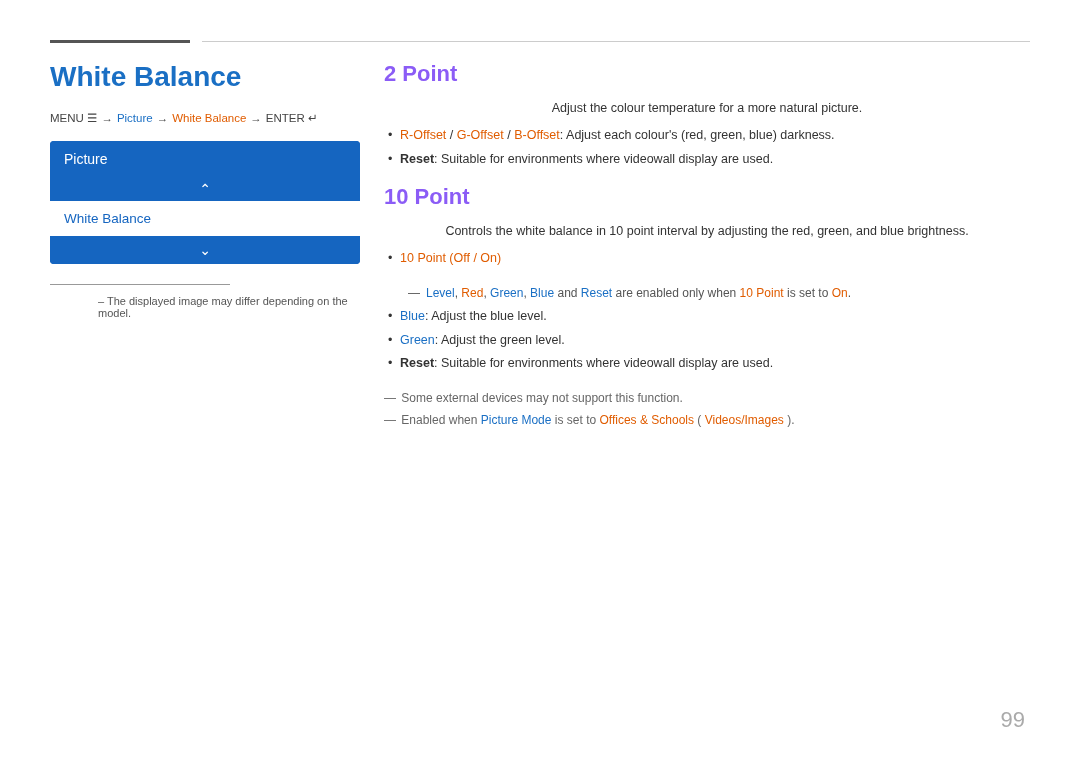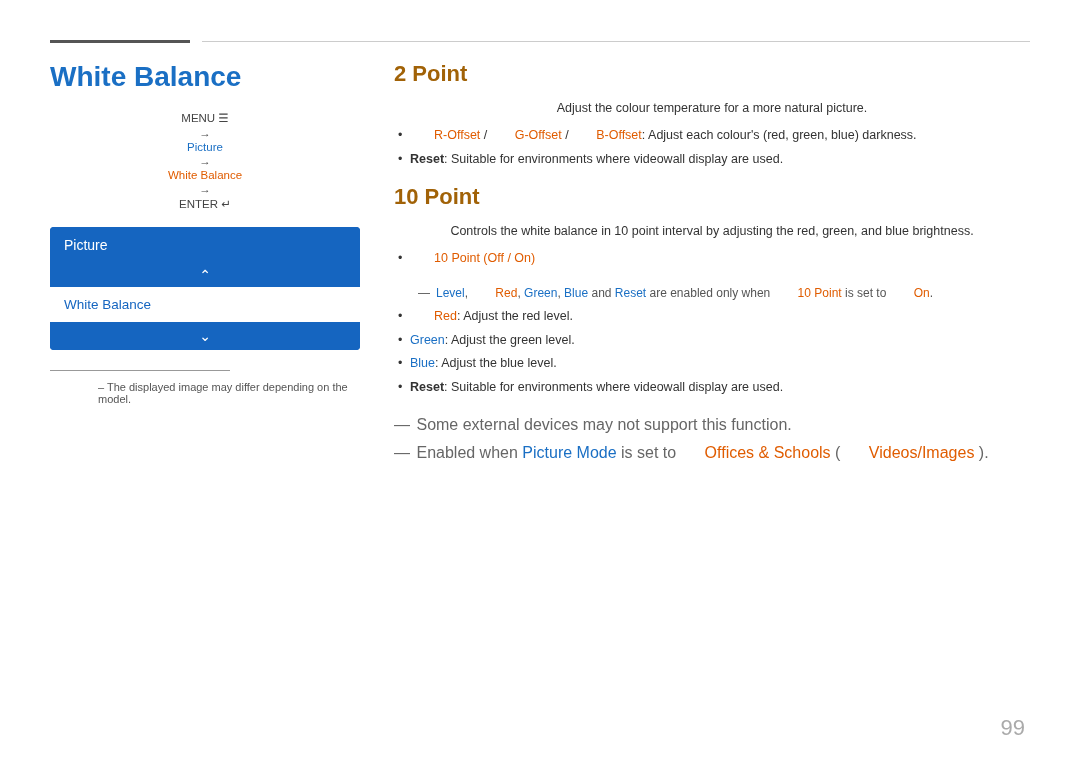--- a/index.html
+++ b/index.html
@@ -38,21 +38,21 @@
     .top-line-long {
       flex: 1;
       height: 1px;
       background: #ccc;
       margin-left: 12px;
     }
 
     
     .main-content {
       display: flex;
-      gap: 34px;
+      gap: 24px;
       flex: 1;
     }
 
     
     .left-column {
       width: 310px;
       flex-shrink: 0;
     }
 
     .page-title {
@@ -64,21 +64,20 @@
 
     
     .breadcrumb {
       font-size: 11.5px;
       color: #444;
       margin-bottom: 16px;
       display: flex;
       align-items: center;
       flex-wrap: wrap;
       gap: 2px;
-      flex-direction: column;
     }
 
     .breadcrumb-menu {
       color: #444;
     }
 
     .breadcrumb-arrow {
       color: #444;
       margin: 0 2px;
     }
@@ -150,21 +149,21 @@
 
     
     .right-column {
       flex: 1;
       padding-top: 0;
     }
 
     .section-title {
       font-size: 22px;
       font-weight: 600;
-      color: #a16207;
+      color: #8b5cf6;
       margin-bottom: 12px;
     }
 
     .section-desc {
       font-size: 12.5px;
       color: #333;
       margin-bottom: 8px;
       line-height: 1.5;
       text-align: center;
     }
@@ -187,21 +186,20 @@
     .bullet-list li::before {
       content: '•';
       position: absolute;
       left: 4px;
       color: #333;
     }
 
     .orange {
       color: #e05c00;
       font-weight: 500;
-      margin-left: 24px;
     }
 
     .blue-link {
       color: #1a6fc4;
       font-weight: 500;
     }
 
     .sub-note {
       font-size: 12px;
       color: #555;
@@ -212,31 +210,31 @@
       align-items: flex-start;
       gap: 4px;
     }
 
     .sub-note-dash {
       margin-right: 2px;
       flex-shrink: 0;
     }
 
     .bottom-note {
-      font-size: 16px;
+      font-size: 12px;
       color: #666;
       padding-left: 0;
       margin-top: 4px;
       line-height: 1.5;
     }
 
     
     .page-number {
       position: absolute;
-      bottom: 22px;
+      bottom: 30px;
       right: 55px;
       font-size: 22px;
       color: #aaa;
       font-weight: 300;
     }
   </style>
 </head>
 <body>
 
 <div class="page-container">
@@ -318,27 +316,24 @@
           <span class="blue-link">Reset</span>
           <span> are enabled only when </span>
           <span class="orange">10 Point</span>
           <span> is set to </span>
           <span class="orange">On</span><span>.</span>
         </span>
       </div>
 
       <ul class="bullet-list">
         <li>
-          <span class="orange">Red</span><span>: Adjust the red level.</span>
+          <span class="blue-link">Blue</span><span>: Adjust the blue level.</span>
         </li>
         <li>
           <span class="blue-link">Green</span><span>: Adjust the green level.</span>
-        </li>
-        <li>
-          <span class="blue-link">Blue</span><span>: Adjust the blue level.</span>
         </li>
         <li>
           <strong>Reset</strong><span>: Suitable for environments where videowall display are used.</span>
         </li>
       </ul>
 
       <div class="bottom-note">
         <span class="sub-note-dash">— </span>
         <span>Some external devices may not support this function.</span>
       </div>

